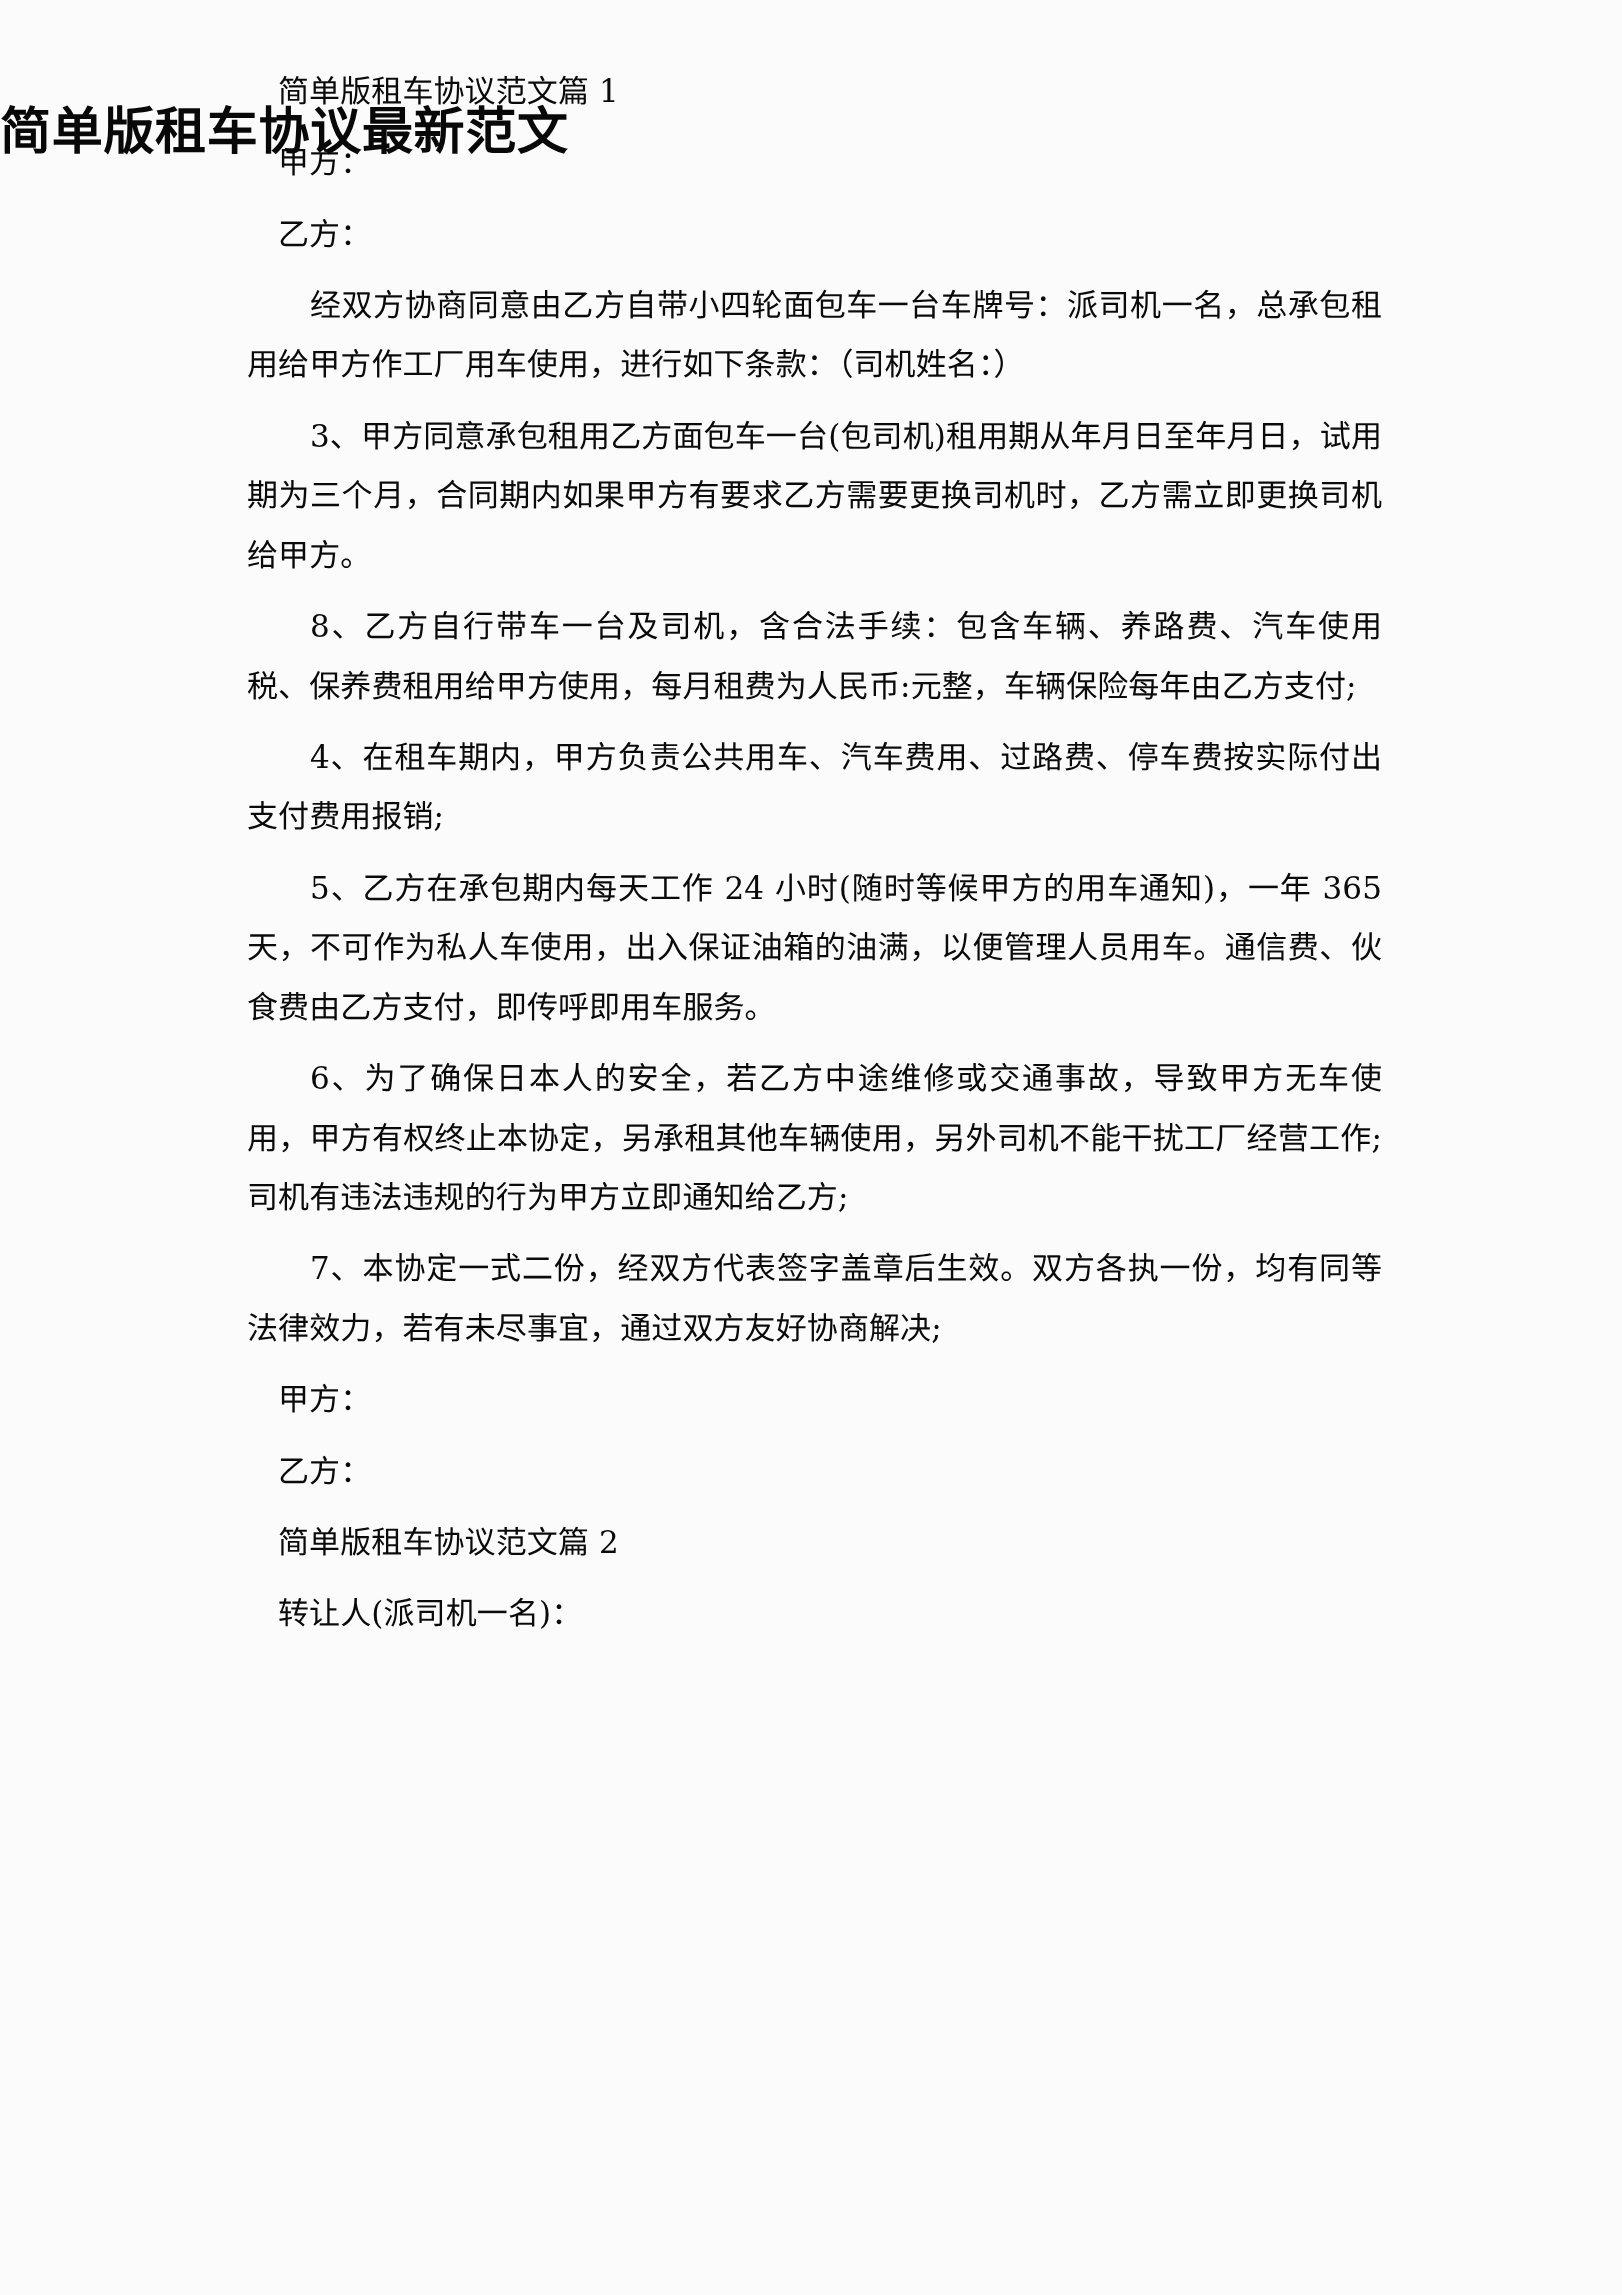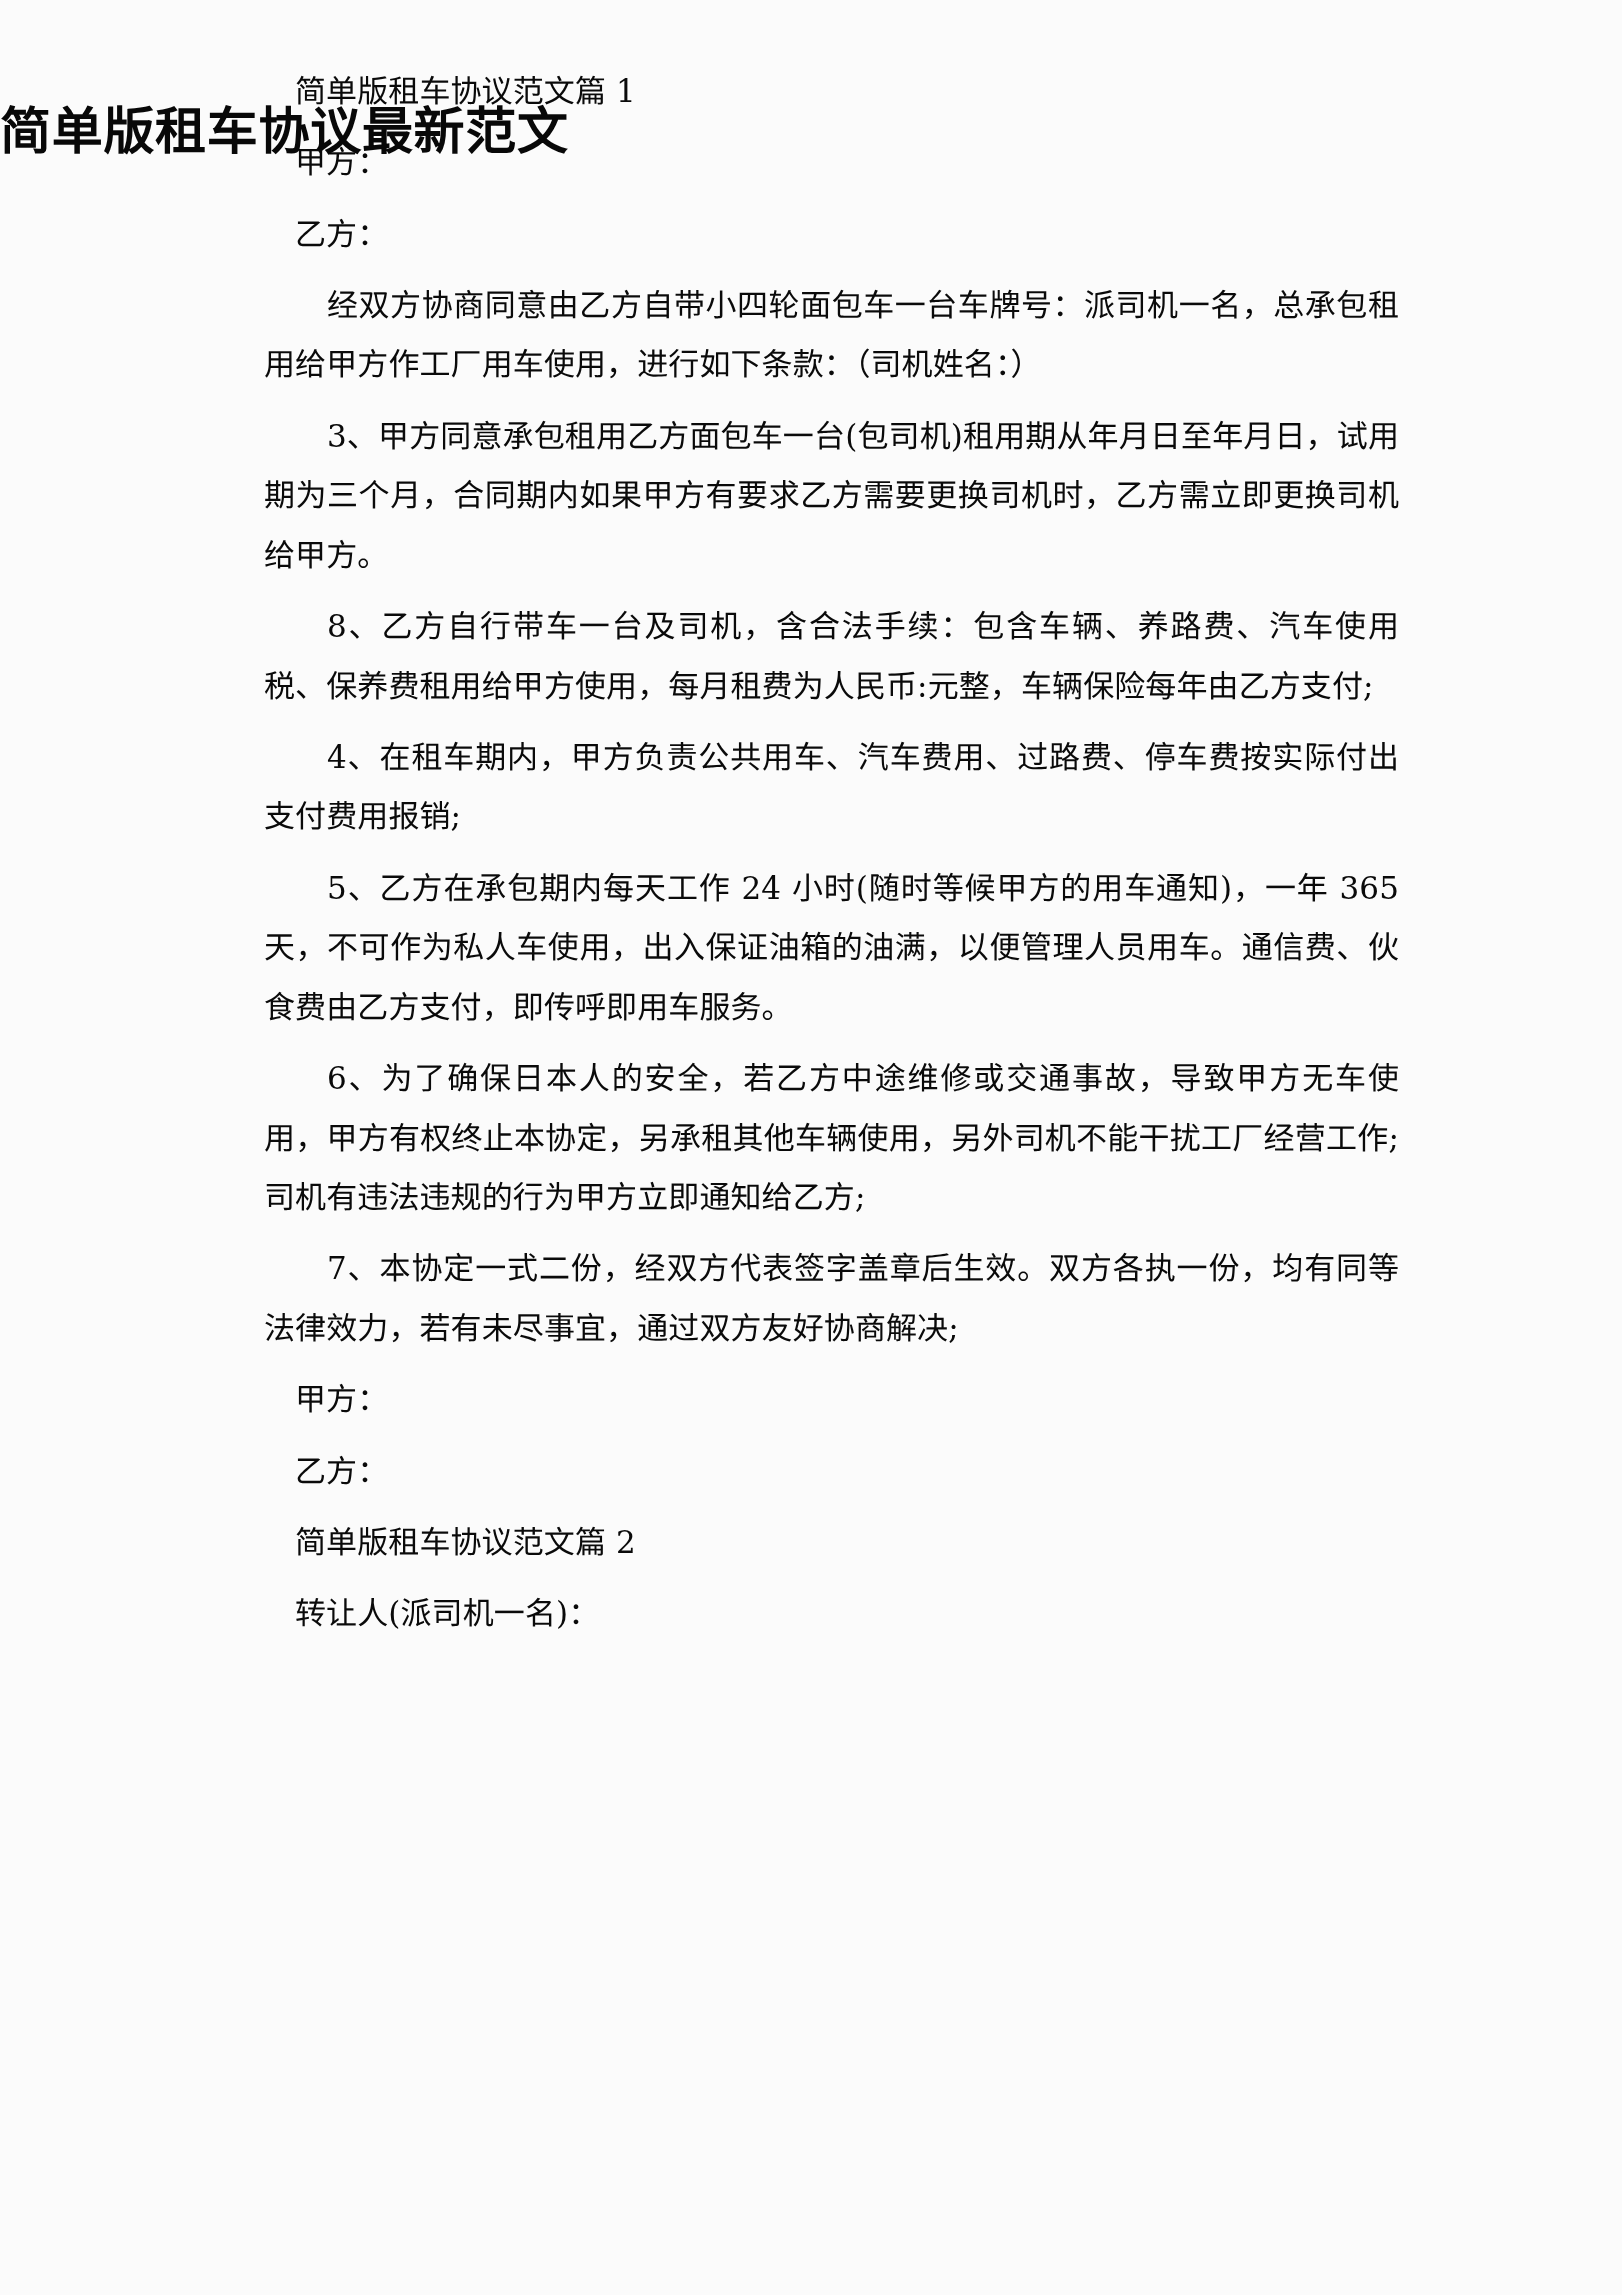--- a/index.html
+++ b/index.html
@@ -12,21 +12,21 @@
     width: 1623px;
     height: 2295px;
     background: #fbfbfb;
     box-sizing: border-box;
     overflow: hidden;
     font-family: "DejaVu Serif", "Liberation Serif", serif;
     color: #000000;
   }
   .content {
     position: absolute;
-    left: 264px;
+    left: 247px;
     top: 0;
     width: 1135px;
   }
   .doc-title {
     font-family: "DejaVu Serif", "Liberation Serif", serif;
     font-weight: bold;
     font-size: 51px;
     line-height: 1.22;
     letter-spacing: 0.7px;
     text-align: left;

